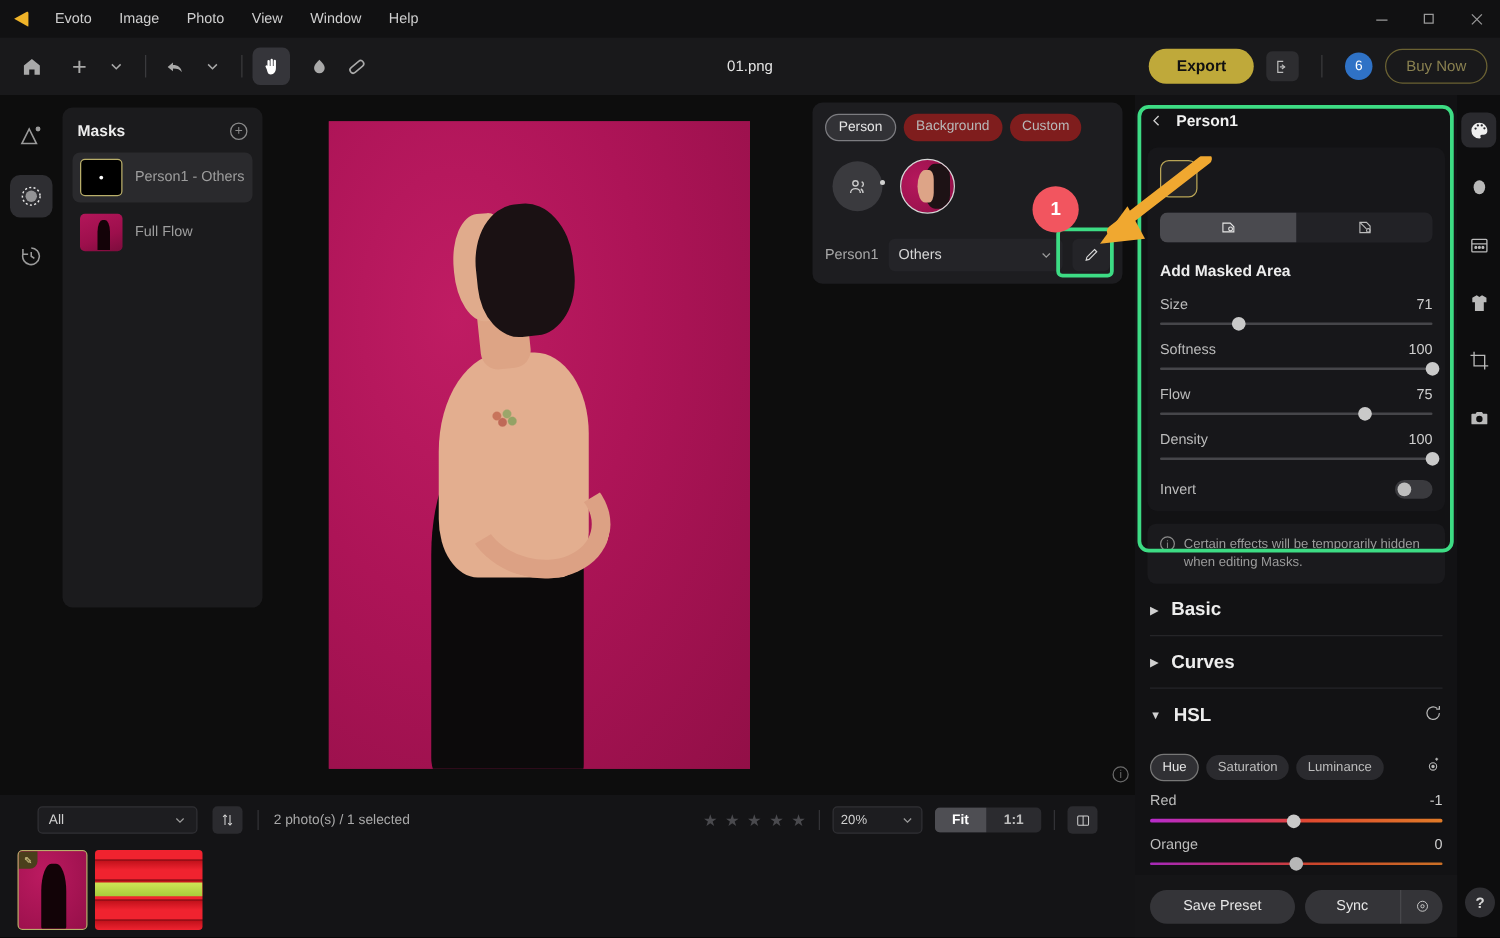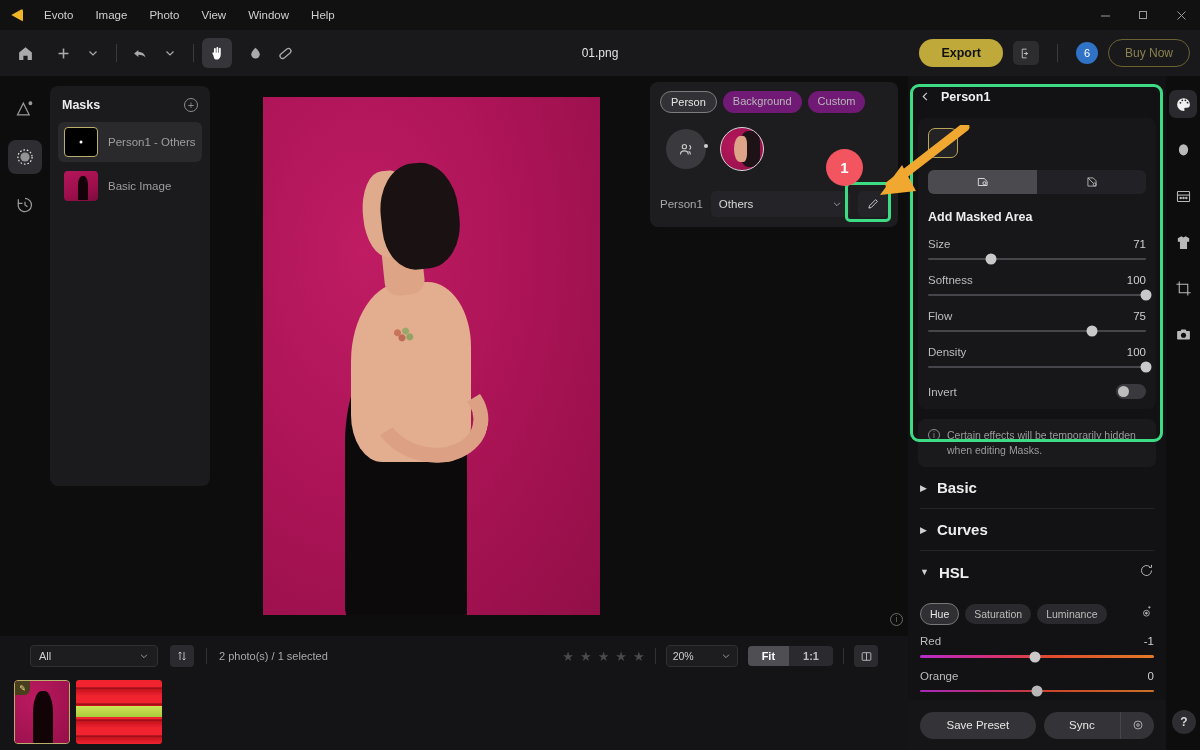--- a/index.html
+++ b/index.html
@@ -172,21 +172,21 @@
   }
 
   
   .mask-popover {
     position: absolute; left: 650px; top: 82px; width: 248px; height: 145px;
     background: #1d1d20; border-radius: 8px; padding: 9px 10px;
   }
   .seg-tabs { display: flex; gap: 6px; }
   .seg-tab {
     font-size: 11px; padding: 4px 10px; border-radius: 12px;
-    background: #701a75; color: #b8b8b8;
+    background: #7f1d1d; color: #b8b8b8;
   }
   .seg-tab.active { border: 1px solid #7c7c80; background: #323236; color: #e6e6e6; }
   .people-row { display: flex; align-items: center; gap: 14px; margin-top: 14px; padding-left: 6px;}
   .p-circle {
     width: 40px; height: 40px; border-radius: 50%; background: #3a3a3e;
     display: flex; align-items: center; justify-content: center; color: #c9c9c9;
   }
   .p-face {
     width: 44px; height: 44px; border-radius: 50%; position: relative;
     background: radial-gradient(circle at 30% 40%, #b5175c, #8f0f46);
@@ -526,21 +526,21 @@
       <div class="plus-circle">+</div>
     </div>
     <div class="mask-row selected">
       <div class="mask-thumb outlined">
           <div class="mask-dot"></div>
         </div>
       <div class="mask-label">Person1 - Others</div>
     </div>
     <div class="mask-row">
       <div class="mask-thumb photo"></div>
-      <div class="mask-label">Basic Image</div>
+      <div class="mask-label">Full Flow</div>
     </div>
   </div>
 
   <div class="canvas-area">
     <div class="photo-frame">
       <div class="photo-bg"></div>
       <div class="ph-dress"></div>
       <div class="ph-torso"></div>
       <div class="ph-neck"></div>
       <div class="ph-arm"></div>

